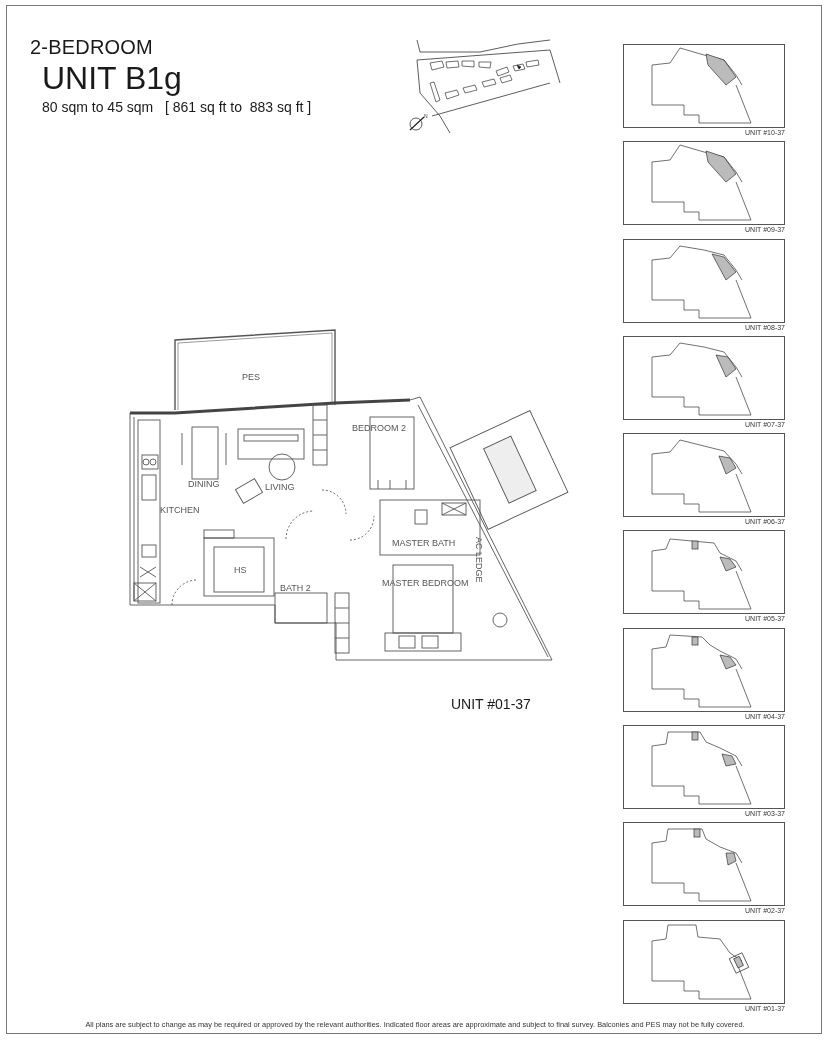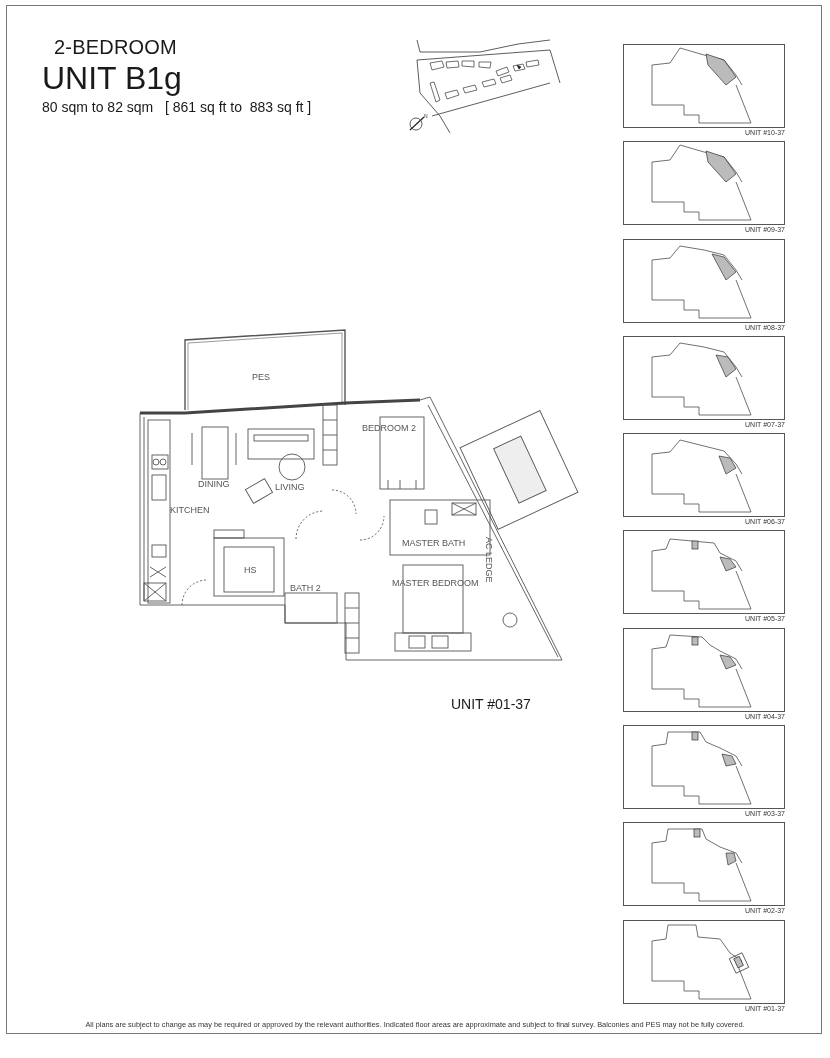--- a/index.html
+++ b/index.html
@@ -1,42 +1,42 @@
 <!DOCTYPE html>
 <html><head>
 <meta charset="utf-8">
 <style>
   html, body { margin: 0; padding: 0; background: #ffffff; }
   body { width: 830px; height: 1058px; position: relative; overflow: hidden;
          font-family: "Liberation Sans", sans-serif; color: #1a1a1a; }
   .frame { position: absolute; left: 6px; top: 5px; width: 816px; height: 1029px;
            border: 1px solid #777; box-sizing: border-box; }
-  .hdr-sub { position: absolute; left: 54px; top: 36px; font-size: 20px; letter-spacing: 0.2px; }
+  .hdr-sub { position: absolute; left: 30px; top: 36px; font-size: 20px; letter-spacing: 0.2px; }
   .hdr-type { position: absolute; left: 42px; top: 60px; font-size: 32px; line-height: 36px; }
   .hdr-area { position: absolute; left: 42px; top: 99px; font-size: 14px; white-space: pre; }
   .keyplan { position: absolute; left: 400px; top: 38px; }
-  .plan { position: absolute; left: 130px; top: 325px; }
+  .plan { position: absolute; left: 120px; top: 325px; }
   .unit-label { position: absolute; left: 451px; top: 696px; font-size: 14px; }
   .thumbs { position: absolute; left: 621px; top: 44px; width: 166px; }
   .thumb { position: relative; width: 164px; height: 97.3px; }
   .thumb .box { position: absolute; left: 2px; top: 0; width: 162px; height: 84px;
                 border: 1px solid #555; box-sizing: border-box; background: #fff; }
   .thumb .cap { position: absolute; right: 0; top: 85px; font-size: 7px; color: #333; }
   .disclaimer { position: absolute; left: 0; width: 830px; top: 1020px; text-align: center;
                 font-size: 7.4px; color: #333; }
   svg text { font-family: "Liberation Sans", sans-serif; }
 </style>
 </head>
 <body>
 
 <div class="frame"></div>
 
 <div class="hdr-sub">2-BEDROOM</div>
 <div class="hdr-type">UNIT B1g</div>
-<div class="hdr-area">80 sqm to 82 sqm   [ 861 sq ft to  883 sq ft ]</div>
+<div class="hdr-area">80 sqm to 45 sqm   [ 861 sq ft to  883 sq ft ]</div>
 
 <div class="keyplan">
   <svg width="180" height="110" viewBox="0 0 180 110">
     <g fill="none" stroke="#333" stroke-width="0.8">
       <path d="M17,2 L20,14 L80,14 L118,6 L150,2"></path>
       <path d="M17,22 L150,12 L160,45"></path>
       <path d="M17,22 L20,55 L40,78 L50,95"></path>
       <path d="M32,78 L150,45"></path>
       <g stroke-width="0.7">
         <path d="M30,25 l12,-2 l2,6 l-12,3 z"></path>

